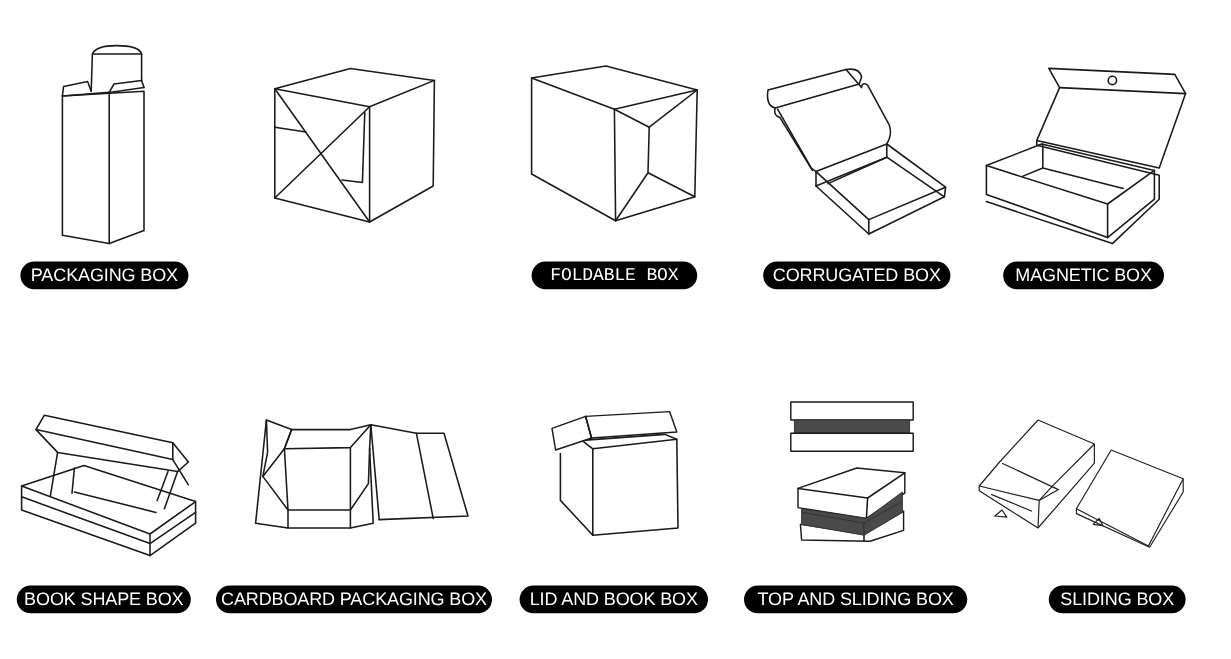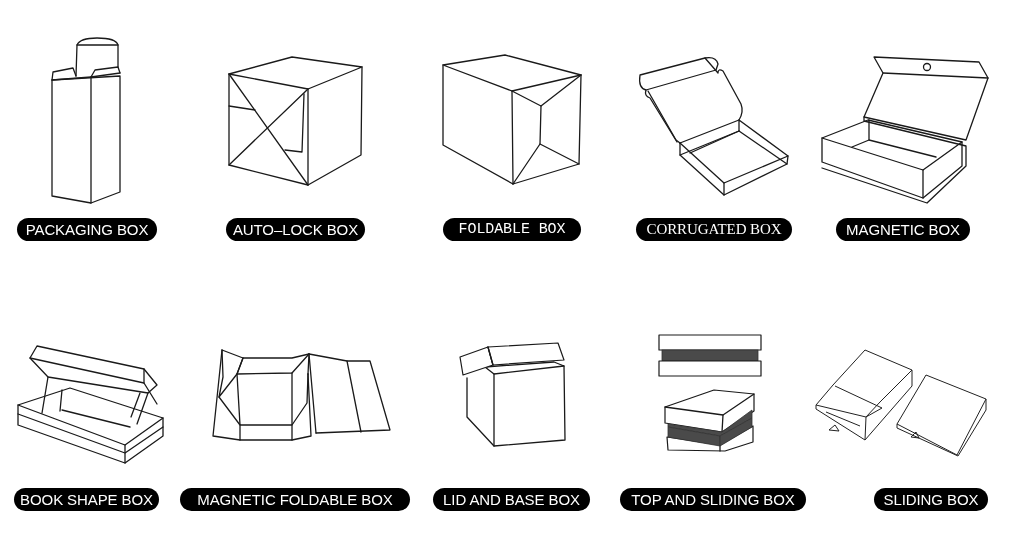--- a/index.html
+++ b/index.html
@@ -131,23 +131,22 @@
     <path class="thin" d="M866,417 L865,440"></path>
     <path class="thin" d="M835,386 L882,408 L866,417"></path>
     <path class="thin" d="M826,412 L860,426"></path>
     <path class="thin" d="M829,430 L835,425 L839,431 Z"></path>
     <path class="thin" d="M926,375 L986,399 L957,455 L897,424 Z"></path>
     <path class="thin" d="M897,424 L897,428 L958,456 L986,410 L986,399"></path>
     <path class="thin" d="M911,437 L916,432 L919,438 Z"></path>
   </svg>
 
   <div class="pill" style="left:17px; top:218px; width:140px;">PACKAGING BOX</div>
-  <div class="pill" style="left:226px; top:218px; width:139px;">AUTO–LOCK BOX</div>
   <div class="pill" style="left:443px; top:218px; width:138px;font-family:Liberation Mono, monospace;">FOLDABLE BOX</div>
-  <div class="pill" style="left:636px; top:218px; width:156px;font-family:Liberation Serif, serif;">CORRUGATED BOX</div>
+  <div class="pill" style="left:636px; top:218px; width:156px;">CORRUGATED BOX</div>
   <div class="pill" style="left:14px; top:488px; width:145px;">BOOK SHAPE BOX</div>
 
   <div class="pill" style="left:836px; top:218px; width:134px;">MAGNETIC BOX</div>
-  <div class="pill" style="left:180px; top:488px; width:230px;">MAGNETIC FOLDABLE BOX</div>
-  <div class="pill" style="left:433px; top:488px; width:157px;">LID AND BASE BOX</div>
+  <div class="pill" style="left:180px; top:488px; width:230px;">CARDBOARD PACKAGING BOX</div>
+  <div class="pill" style="left:433px; top:488px; width:157px;">LID AND BOOK BOX</div>
   <div class="pill" style="left:620px; top:488px; width:186px;">TOP AND SLIDING BOX</div>
   <div class="pill" style="left:874px; top:488px; width:114px;">SLIDING BOX</div>
 </div>
 
 </body></html>

